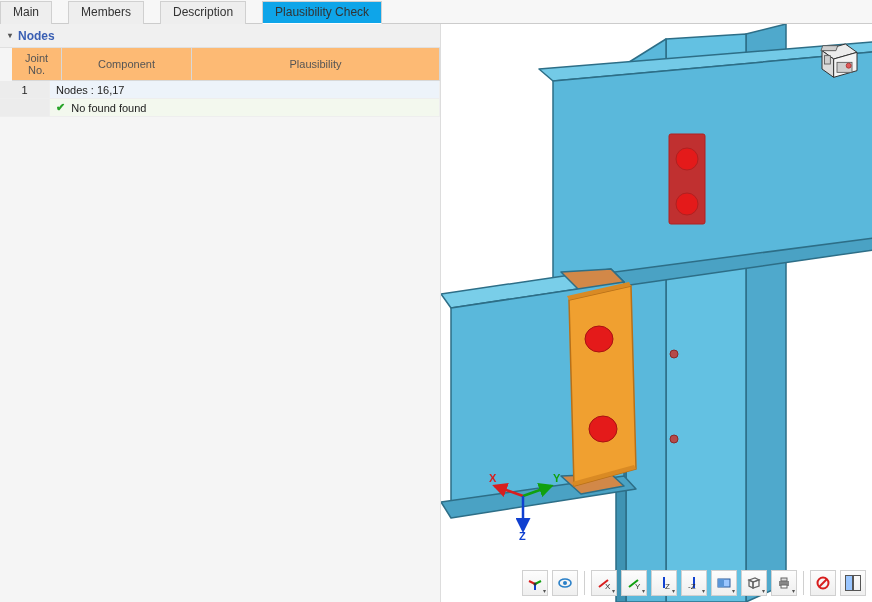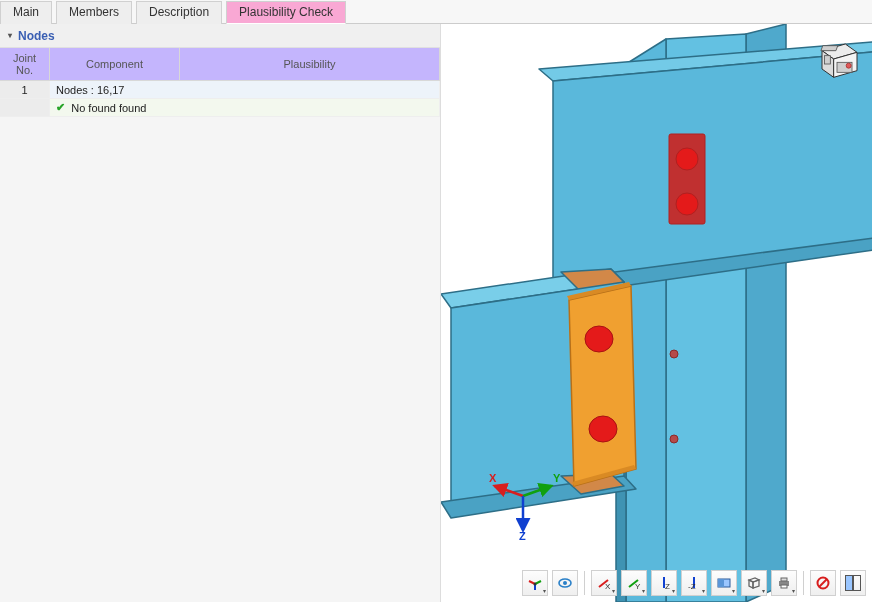--- a/index.html
+++ b/index.html
@@ -18,28 +18,28 @@
     border-bottom: 1px solid #ccc;
     height: 24px;
     background: #f7f7f7;
   }
   .tab {
     padding: 3px 12px;
     border: 1px solid #d0d0d0;
     border-bottom: none;
     background: #eee;
     color: #333;
-    margin-right: 4px;
+    margin-right: 16px;
     position: relative;
     top: 1px;
     cursor: pointer;
     font-size: 12px;
   }
   .tab.active {
-    background: #f9a8d4;
+    background: #0ea5e9;
     border-bottom: 1px solid #fff;
   }
   .main-area {
     display: flex;
     height: 578px;
   }
   .left-panel {
     width: 440px;
     background: #f5f5f5;
     display: flex;
@@ -58,24 +58,25 @@
   .panel-header .collapse-icon {
     margin-right: 6px;
     font-size: 8px;
     color: #555;
   }
   .table {
     width: 100%;
   }
   .table-header {
     display: flex;
-    background: #c4b5fd;
+    background: #fdba74;
     color: #555;
     border-bottom: 1px solid #d8d8d8;
     font-size: 11px;
+    margin-left: 12px;
   }
   .th {
     display: flex;
     align-items: center;
     justify-content: center;
     border-right: 1px solid #d8d8d8;
     text-align: center;
     padding: 2px 4px;
     line-height: 1.1;
     height: 32px;

